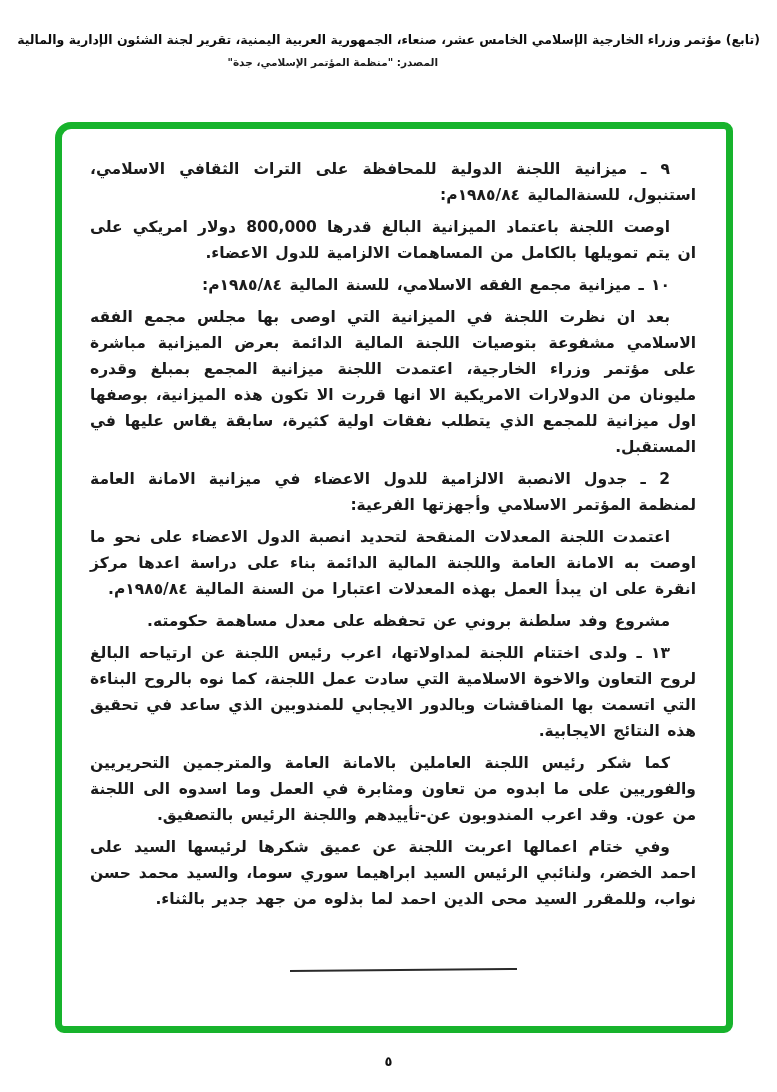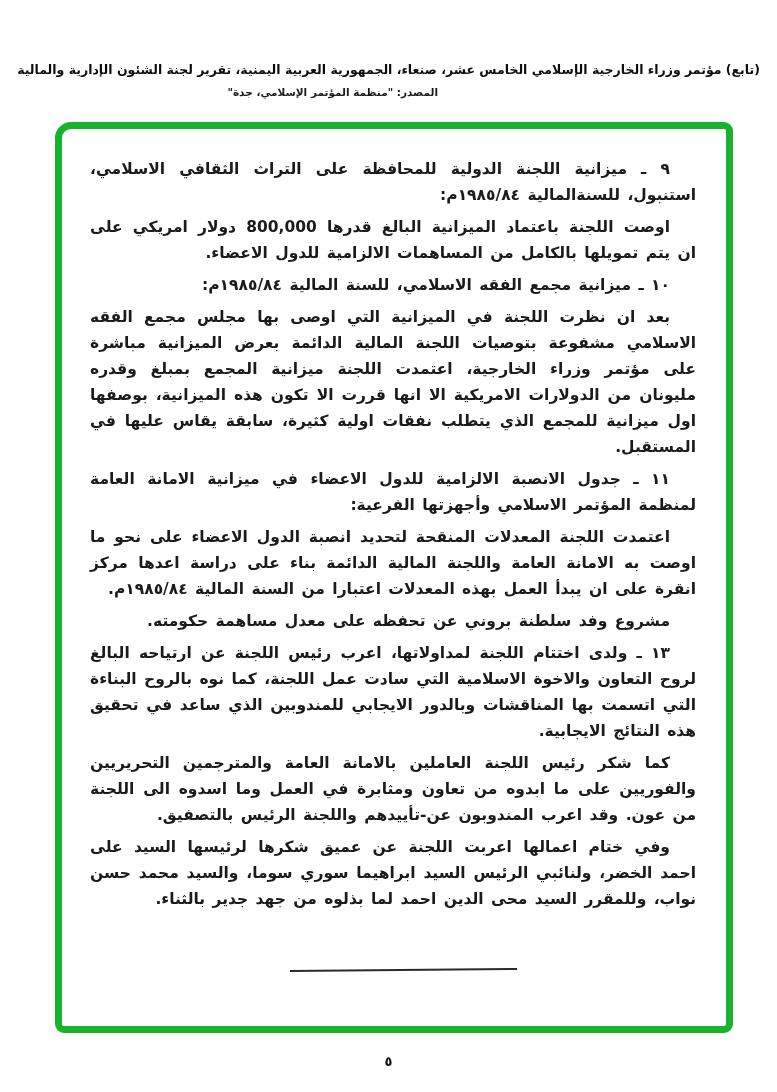--- a/index.html
+++ b/index.html
@@ -5,21 +5,21 @@
   html,body{margin:0;padding:0;background:#ffffff;}
   body{
     width:777px;height:1092px;position:relative;overflow:hidden;
     font-family:"DejaVu Sans","Liberation Sans",sans-serif;
   }
   .page{position:absolute;inset:0;background:#ffffff;}
 
   
   .header{position:absolute;top:0;left:0;width:777px;direction:rtl;color:#0d0d0d;}
   .header-title{
-    margin-top:62px;text-align:center;white-space:nowrap;
+    margin-top:32px;text-align:center;white-space:nowrap;
     font-size:12.5px;font-weight:700;letter-spacing:-0.2px;
   }
   .header-source{
     margin-top:9px;text-align:right;padding-right:339px;white-space:nowrap;
     font-size:10.5px;font-weight:700;color:#1a1a1a;
   }
 
   
   .green-box{
     position:absolute;left:55px;top:122px;width:678px;height:911px;
@@ -57,21 +57,21 @@
     <div class="header-title">(تابع) مؤتمر وزراء الخارجية الإسلامي الخامس عشر، صنعاء، الجمهورية العربية اليمنية، تقرير لجنة الشئون الإدارية والمالية</div>
     <div class="header-source">المصدر: "منظمة المؤتمر الإسلامي، جدة"</div>
   </div>
 
   <div class="green-box">
     <div class="doc-content" id="paragraphs">
         <p class="para heading">٩ ـ ميزانية اللجنة الدولية للمحافظة على التراث الثقافي الاسلامي، استنبول، للسنةالمالية ١٩٨٥/٨٤م:</p>
         <p class="para body">اوصت اللجنة باعتماد الميزانية البالغ قدرها 800,000 دولار امريكي على ان يتم تمويلها بالكامل من المساهمات الالزامية للدول الاعضاء.</p>
         <p class="para heading">١٠ ـ ميزانية مجمع الفقه الاسلامي، للسنة المالية ١٩٨٥/٨٤م:</p>
         <p class="para body">بعد ان نظرت اللجنة في الميزانية التي اوصى بها مجلس مجمع الفقه الاسلامي مشفوعة بتوصيات اللجنة المالية الدائمة بعرض الميزانية مباشرة على مؤتمر وزراء الخارجية، اعتمدت اللجنة ميزانية المجمع بمبلغ وقدره مليونان من الدولارات الامريكية الا انها قررت الا تكون هذه الميزانية، بوصفها اول ميزانية للمجمع الذي يتطلب نفقات اولية كثيرة، سابقة يقاس عليها في المستقبل.</p>
-        <p class="para heading">١١ ـ جدول الانصبة الالزامية للدول الاعضاء في ميزانية الامانة العامة لمنظمة المؤتمر الاسلامي وأجهزتها الفرعية:</p>
+        <p class="para heading">2 ـ جدول الانصبة الالزامية للدول الاعضاء في ميزانية الامانة العامة لمنظمة المؤتمر الاسلامي وأجهزتها الفرعية:</p>
         <p class="para body">اعتمدت اللجنة المعدلات المنقحة لتحديد انصبة الدول الاعضاء على نحو ما اوصت به الامانة العامة واللجنة المالية الدائمة بناء على دراسة اعدها مركز انقرة على ان يبدأ العمل بهذه المعدلات اعتبارا من السنة المالية ١٩٨٥/٨٤م.</p>
         <p class="para body">مشروع وفد سلطنة بروني عن تحفظه على معدل مساهمة حكومته.</p>
         <p class="para heading">١٣ ـ ولدى اختتام اللجنة لمداولاتها، اعرب رئيس اللجنة عن ارتياحه البالغ لروح التعاون والاخوة الاسلامية التي سادت عمل اللجنة، كما نوه بالروح البناءة التي اتسمت بها المناقشات وبالدور الايجابي للمندوبين الذي ساعد في تحقيق هذه النتائج الايجابية.</p>
         <p class="para body">كما شكر رئيس اللجنة العاملين بالامانة العامة والمترجمين التحريريين والفوريين على ما ابدوه من تعاون ومثابرة في العمل وما اسدوه الى اللجنة من عون. وقد اعرب المندوبون عن-تأييدهم واللجنة الرئيس بالتصفيق.</p>
         <p class="para body">وفي ختام اعمالها اعربت اللجنة عن عميق شكرها لرئيسها السيد على احمد الخضر، ولنائبي الرئيس السيد ابراهيما سوري سوما، والسيد محمد حسن نواب، وللمقرر السيد محى الدين احمد لما بذلوه من جهد جدير بالثناء.</p>
       </div>
     <div class="divider"></div>
   </div>
 
   <div class="page-number">٥</div>

